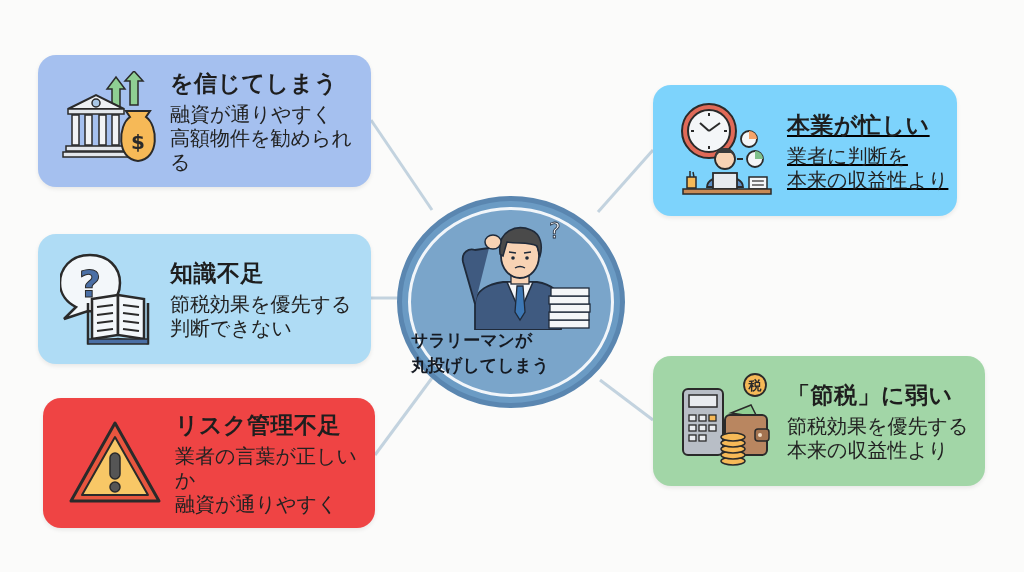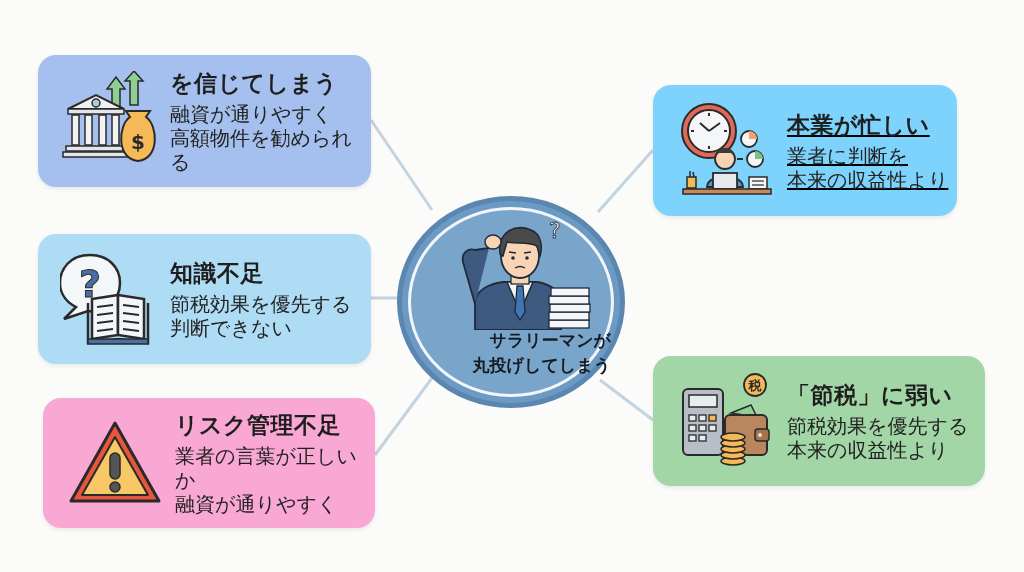--- a/index.html
+++ b/index.html
@@ -16,40 +16,40 @@
     box-shadow: 0 2px 4px rgba(0,0,0,0.08);
     display: flex; align-items: center;
     box-sizing: border-box;
   }
   .card .icon { width: 100px; height: 100px; flex: 0 0 100px; margin-left: 22px; }
   .card .text { margin-left: 10px; }
   .card .title { font-weight: bold; font-size: 23px; color: #1e1e1e; letter-spacing: 0.5px; line-height: 30px; }
   .card .desc { font-size: 20px; color: #222; line-height: 24px; margin-top: 4px; }
   #card-loan   { left: 38px;  top: 55px;  width: 333px; height: 132px; background: #a5c0ef; }
   #card-know   { left: 38px;  top: 234px; width: 333px; height: 130px; background: #afdcf5; }
-  #card-risk   { left: 43px;  top: 398px; width: 332px; height: 130px; background: #f9a8d4; }
+  #card-risk   { left: 43px;  top: 398px; width: 332px; height: 130px; background: #ef4444; }
   #card-busy   { left: 653px; top: 85px;  width: 304px; height: 131px; background: #7dd3fc; text-decoration: underline; }
   #card-tax    { left: 653px; top: 356px; width: 332px; height: 130px; background: #a2d6a7; }
   #card-busy .text, #card-tax .text { margin-left: 12px; }
   .center {
     position: absolute; left: 397px; top: 196px; width: 228px; height: 212px;
     border-radius: 50%;
     background: #6b9bc4;
     border: 5px solid #5a86b0;
     box-sizing: border-box;
   }
   .center-inner {
     position: absolute; left: 6px; top: 6px; right: 6px; bottom: 6px;
     border-radius: 50%; border: 3px solid #f2f6fa;
     background: #7aa5ca;
   }
   .center-illus { position: absolute; left: 34px; top: 2px; width: 150px; height: 118px; }
   .center-title {
     position: absolute; left: 0; right: 0; top: 118px;
-    text-align: right; font-weight: bold; font-size: 17px; line-height: 25px; color: #151a22;
+    text-align: left; font-weight: bold; font-size: 17px; line-height: 25px; color: #151a22;
   }
 </style>
 </head>
 <body>
 
 <svg class="lines" viewBox="0 0 1024 572">
   <g stroke="#c3d3df" stroke-width="3" fill="none">
     <line x1="371" y1="120" x2="432" y2="210"></line>
     <line x1="371" y1="298" x2="400" y2="298"></line>
     <line x1="375" y1="455" x2="432" y2="378"></line>

